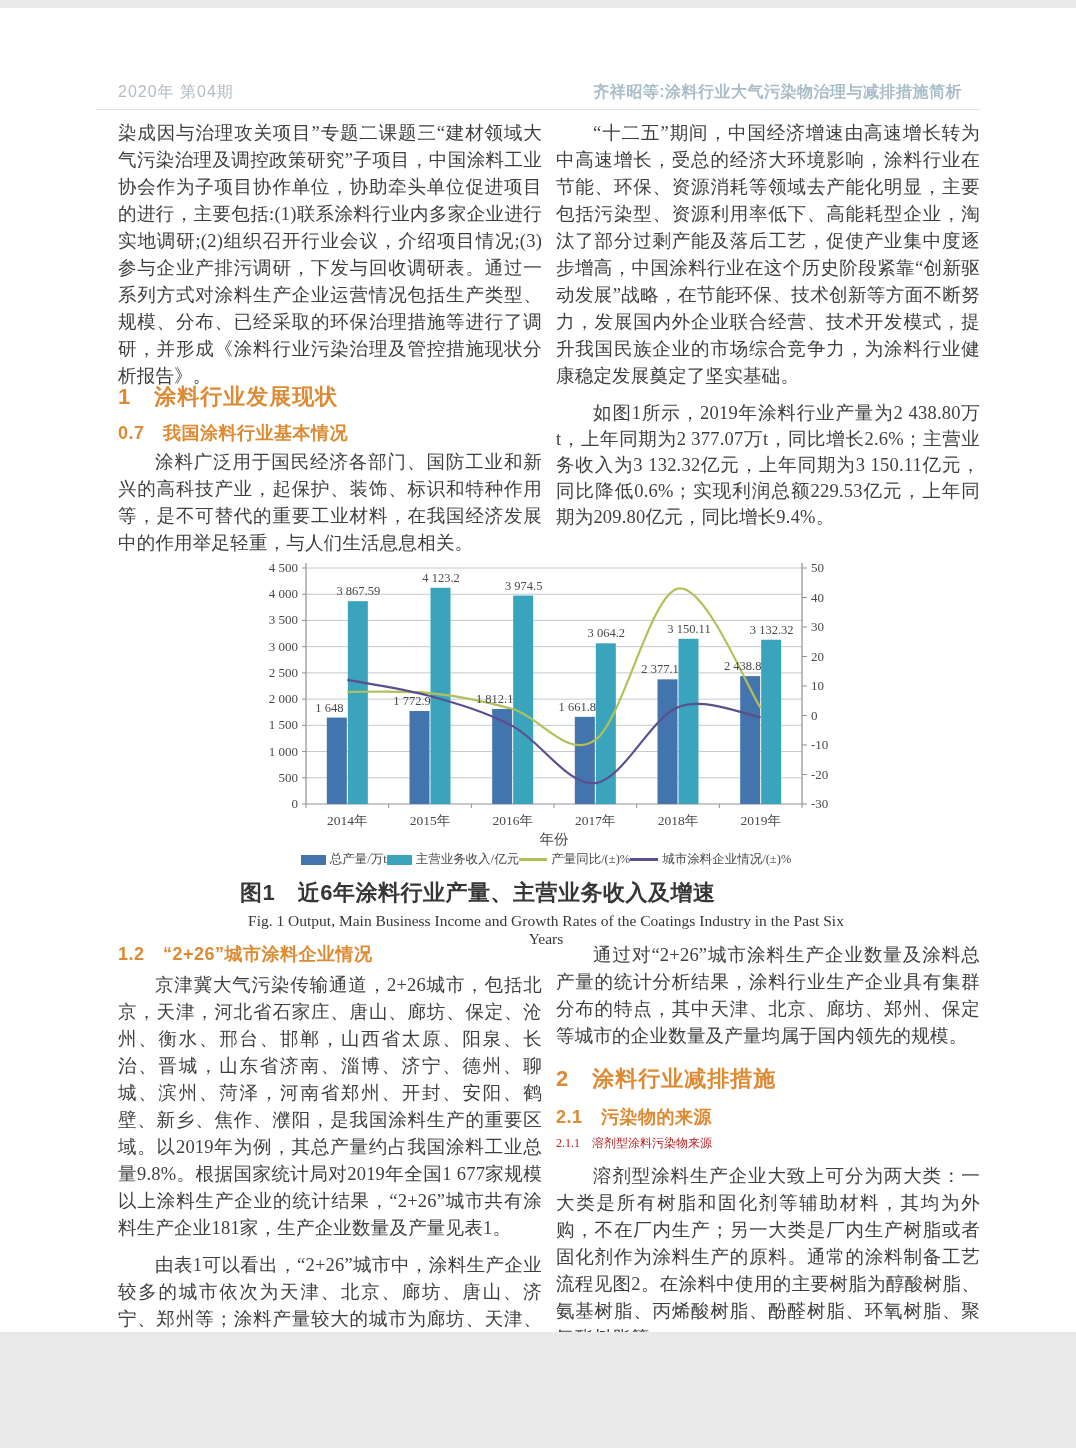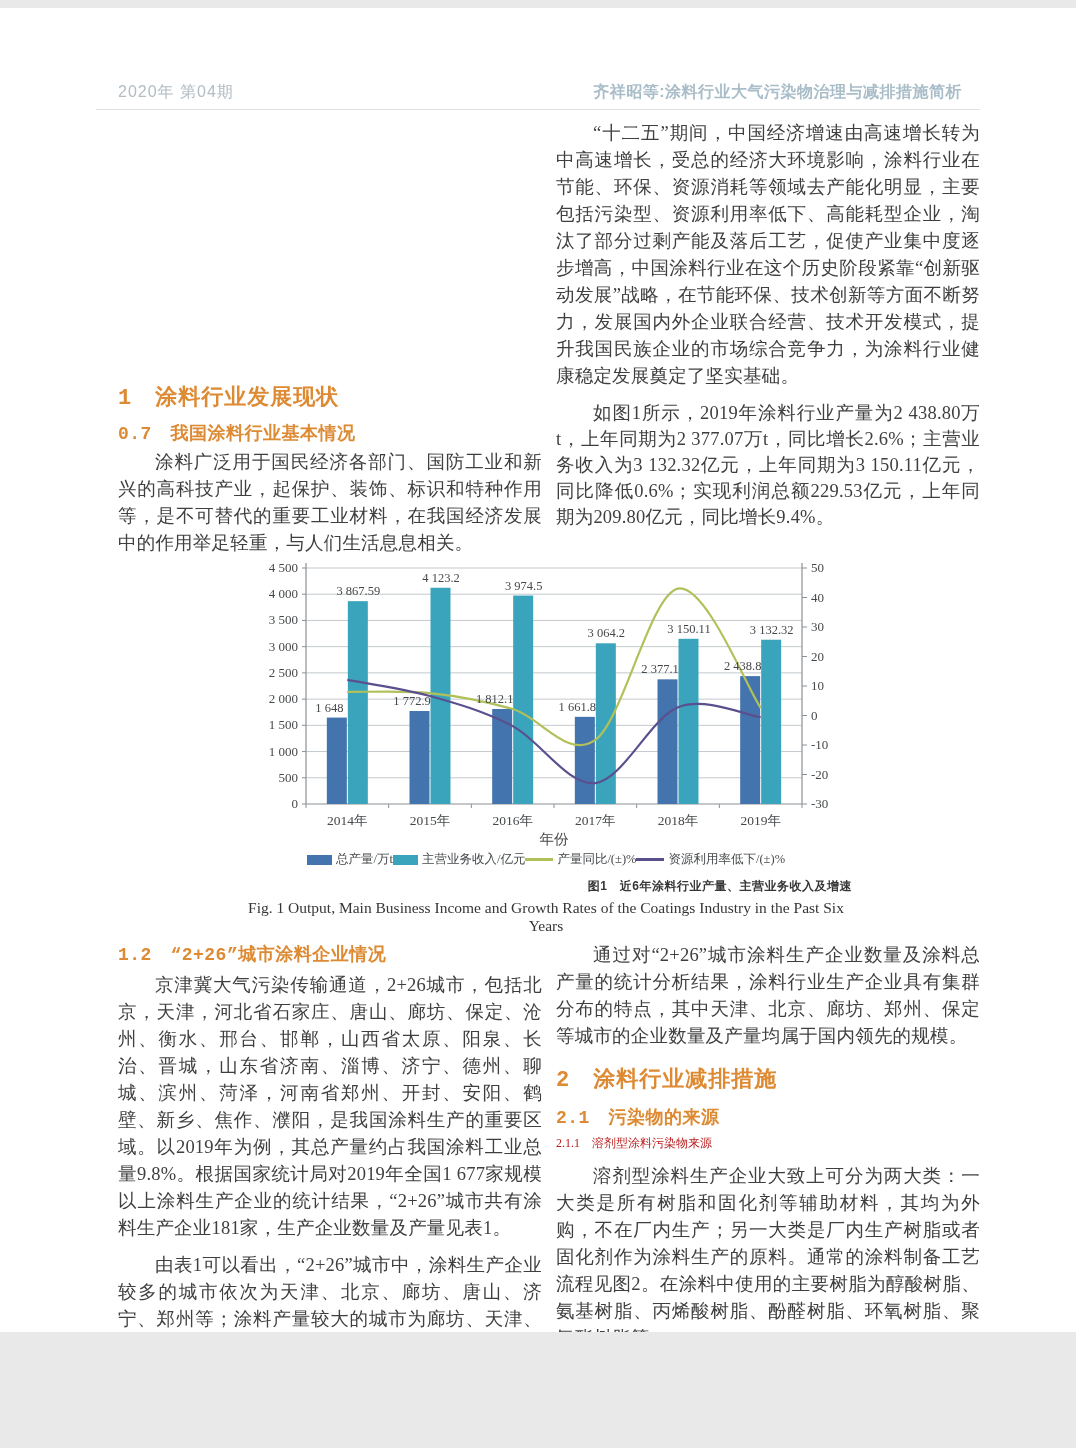--- a/index.html
+++ b/index.html
@@ -3,35 +3,35 @@
 <meta charset="utf-8">
 <style>
   html,body{margin:0;padding:0;background:#e9e9e9;}
   .page{position:relative;width:1076px;height:1324px;background:#ffffff;margin:8px auto;
         font-family:"Liberation Serif",serif;color:#3f3f3f;overflow:hidden;}
   .abs{position:absolute;}
   .para{font-size:18.5px;line-height:27px;text-align:justify;letter-spacing:.2px;}
   .indent{text-indent:2em;}
   .col-l{left:118px;width:424px;}
   .col-r{left:556px;width:424px;}
-  .h-orange{color:#dd8a33;font-family:Liberation Mono, monospace;font-weight:bold;}
+  .h-orange{color:#dd8a33;font-family:Liberation Sans, sans-serif;font-weight:bold;}
   .h-big{font-size:22px;letter-spacing:1px;}
   .h-mid{font-size:18px;letter-spacing:.5px;}
   .h-plain{color:#b91c1c;font-family:Liberation Serif, serif;font-weight:normal;font-size:12px;}
   .hdr-issue{color:#b2bcc3;font-family:"Liberation Sans",sans-serif;font-size:16px;letter-spacing:1px;}
   .hdr-title{color:#a9bdc9;font-family:"Liberation Sans",sans-serif;font-size:16px;letter-spacing:.5px;}
   .hairline{height:1px;background:#dde3e7;}
   .fig-wrap{left:240px;top:546px;width:612px;}
   .fig-legend{display:flex;justify-content:center;align-items:center;gap:0;margin-top:1px;
               font-size:12.5px;color:#45484a;}
   .lg-item{display:flex;align-items:center;gap:4px;white-space:nowrap;}
   .lg-bar{display:inline-block;width:25px;height:10px;}
   .lg-line{display:inline-block;width:28px;height:3px;}
-  .cap-cn{margin-top:10px;text-align:right;font-family:"Liberation Sans",sans-serif;
-          font-weight:bold;font-size:12px;color:#363636;letter-spacing:.5px;}
+  .cap-cn{margin-top:10px;text-align:left;font-family:"Liberation Sans",sans-serif;
+          font-weight:bold;font-size:22px;color:#363636;letter-spacing:.5px;}
   .cap-en{margin-top:4px;text-align:center;font-family:"Liberation Serif",serif;
           font-weight:normal;font-size:15.5px;color:#363636;}
   svg text{font-family:"Liberation Serif",serif;fill:#45484a;}
   svg .tick{font-size:13px;}
   svg .xtick{font-size:13.5px;}
   svg .xlabel{font-size:14.5px;}
   svg .dlabel{font-size:12.5px;}
   .footer{position:absolute;top:1356px;right:98px;display:flex;align-items:center;}
   .brand{text-align:right;margin-right:9px;padding-top:3px;}
   .brand-cn{color:#42809b;font-family:"Liberation Sans",sans-serif;font-weight:bold;
@@ -45,20 +45,21 @@
 </style>
 </head>
 <body>
 
 <div class="page">
 
   <div class="abs hdr-issue" style="left:118px;top:74px;">2020年  第04期</div>
   <div class="abs hdr-title" style="right:114px;top:74px;font-weight:bold;">齐祥昭等:涂料行业大气污染物治理与减排措施简析</div>
   <div class="abs hairline" style="left:96px;right:96px;top:101px;"></div>
 
+  <div class="abs col-l para" style="top:112px;">染成因与治理攻关项目”专题二课题三“建材领域大气污染治理及调控政策研究”子项目，中国涂料工业协会作为子项目协作单位，协助牵头单位促进项目的进行，主要包括:(1)联系涂料行业内多家企业进行实地调研;(2)组织召开行业会议，介绍项目情况;(3)参与企业产排污调研，下发与回收调研表。通过一系列方式对涂料生产企业运营情况包括生产类型、规模、分布、已经采取的环保治理措施等进行了调研，并形成《涂料行业污染治理及管控措施现状分析报告》。</div>
   <div class="abs col-l h-orange h-big" style="top:374px;">1　涂料行业发展现状</div>
   <div class="abs col-l h-orange h-mid" style="top:413px;">0.7　我国涂料行业基本情况</div>
   <div class="abs col-r para indent" style="top:112px;">“十二五”期间，中国经济增速由高速增长转为中高速增长，受总的经济大环境影响，涂料行业在节能、环保、资源消耗等领域去产能化明显，主要包括污染型、资源利用率低下、高能耗型企业，淘汰了部分过剩产能及落后工艺，促使产业集中度逐步增高，中国涂料行业在这个历史阶段紧靠“创新驱动发展”战略，在节能环保、技术创新等方面不断努力，发展国内外企业联合经营、技术开发模式，提升我国民族企业的市场综合竞争力，为涂料行业健康稳定发展奠定了坚实基础。</div>
 
   <div class="abs col-l para indent" style="top:441px;">涂料广泛用于国民经济各部门、国防工业和新兴的高科技产业，起保护、装饰、标识和特种作用等，是不可替代的重要工业材料，在我国经济发展中的作用举足轻重，与人们生活息息相关。</div>
   <div class="abs col-r para indent" style="top:392px;line-height:26px;">如图1所示，2019年涂料行业产量为2 438.80万t，上年同期为2 377.07万t，同比增长2.6%；主营业务收入为3 132.32亿元，上年同期为3 150.11亿元，同比降低0.6%；实现利润总额229.53亿元，上年同期为209.80亿元，同比增长9.4%。</div>
 
   <div class="abs fig-wrap">
     <svg id="fig1-svg" width="612" height="292" viewBox="0 0 612 292">
         <line x1="62" y1="250" x2="66" y2="250" stroke="#8a9196" stroke-width="1"></line>
@@ -160,21 +161,21 @@
         <span class="lg-item">
           <span class="lg-bar" style="background: rgb(58, 164, 189);"></span>
           <span>主营业务收入/亿元</span>
         </span>
         <span class="lg-item">
           <span class="lg-line" style="background: rgb(178, 192, 90);"></span>
           <span>产量同比/(±)%</span>
         </span>
         <span class="lg-item">
           <span class="lg-line" style="background: rgb(91, 79, 142);"></span>
-          <span>资源利用率低下/(±)%</span>
+          <span>城市涂料企业情况/(±)%</span>
         </span>
       </div>
     <div class="cap-cn">图1　近6年涂料行业产量、主营业务收入及增速</div>
     <div class="cap-en">Fig. 1   Output, Main Business Income and Growth Rates of the Coatings Industry in the Past Six Years</div>
   </div>
 
   <div class="abs col-l h-orange h-mid" style="top:934px;">1.2　“2+26”城市涂料企业情况</div>
   <div class="abs col-l para indent" style="top:964px;">京津冀大气污染传输通道，2+26城市，包括北京，天津，河北省石家庄、唐山、廊坊、保定、沧州、衡水、邢台、邯郸，山西省太原、阳泉、长治、晋城，山东省济南、淄博、济宁、德州、聊城、滨州、菏泽，河南省郑州、开封、安阳、鹤壁、新乡、焦作、濮阳，是我国涂料生产的重要区域。以2019年为例，其总产量约占我国涂料工业总量9.8%。根据国家统计局对2019年全国1 677家规模以上涂料生产企业的统计结果，“2+26”城市共有涂料生产企业181家，生产企业数量及产量见表1。</div>
   <div class="abs col-l para indent" style="top:1244px;">由表1可以看出，“2+26”城市中，涂料生产企业较多的城市依次为天津、北京、廊坊、唐山、济宁、郑州等；涂料产量较大的城市为廊坊、天津、保定、开封、北京、郑州等。</div>
 

